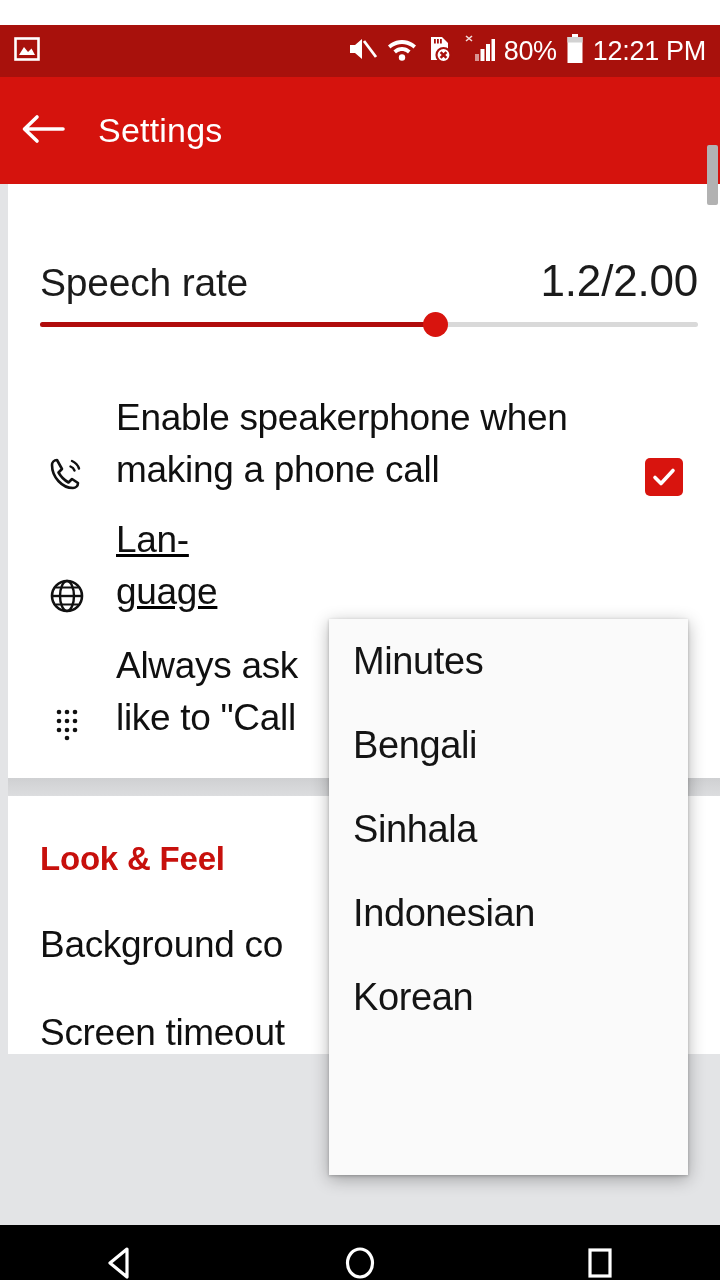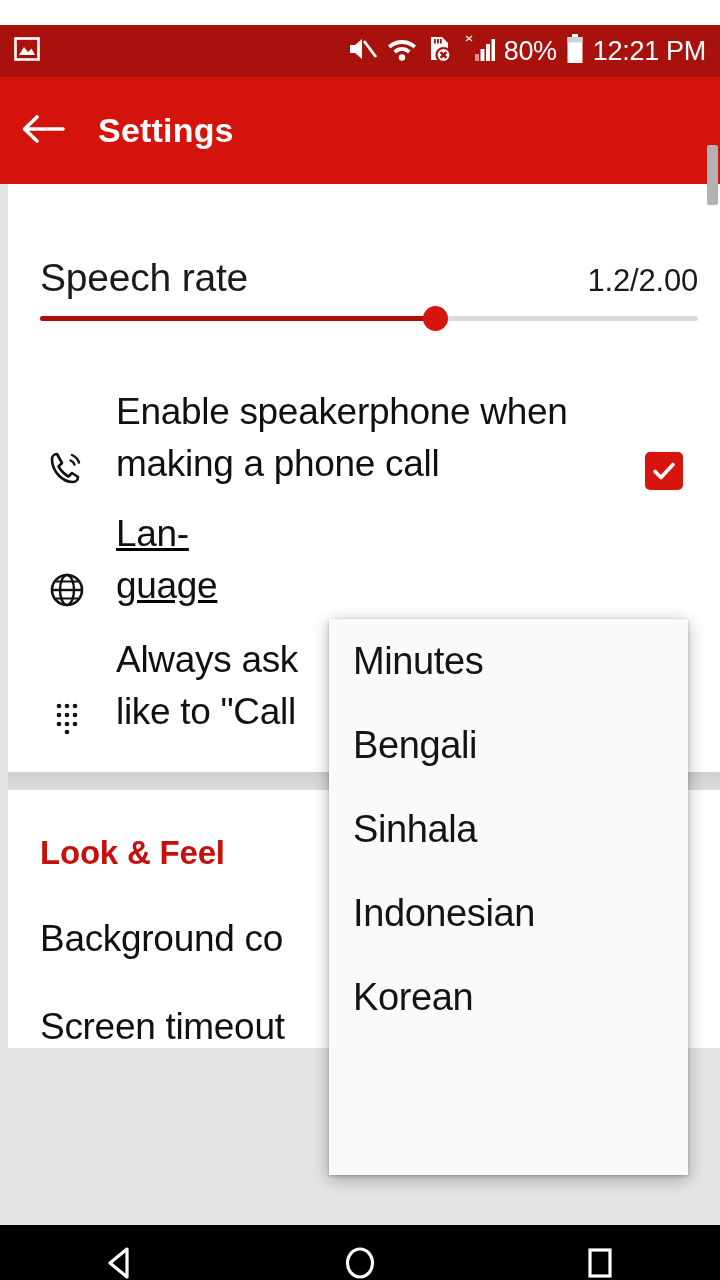--- a/index.html
+++ b/index.html
@@ -21,39 +21,39 @@
   .sicon{ display:block; }
   .sb-text{ color:#fff; font-size:27px; letter-spacing:-0.3px; line-height:1; white-space:nowrap; }
 
   
   #app-bar{
     position:absolute; left:0; top:52px; width:720px; height:107px;
     background:#d5130d; display:flex; align-items:center;
   }
   #back-button{ width:86px; height:107px; display:flex; align-items:center; justify-content:center; cursor:pointer; }
   #app-title{
-    color:#ffffff; font-size:34px; font-weight:bold; letter-spacing:0.2px;
+    color:#ffffff; font-size:34px; font-weight:normal; letter-spacing:0.2px;
     margin-left:12px;
   }
 
   
   #content{
     position:absolute; left:0; top:159px; width:720px; bottom:80px;
     background:#e3e4e6; overflow:hidden;padding-left:8px;
   }
   .card{ background:#ffffff; width:720px; }
   #card-main{ padding:0; }
 
   
   #speech-row{
     display:flex; align-items:baseline; justify-content:space-between;
     padding:72px 30px 0 32px;
   }
   #speech-label{ font-size:39px; color:#1b1b1b; letter-spacing:-0.2px; }
-  #speech-value{ font-size:31px; color:#1b1b1b; letter-spacing:-0.2px; }
+  #speech-value{ font-size:44px; color:#1b1b1b; letter-spacing:-0.2px; }
 
   #slider-wrap{ padding:34px 30px 0 32px; position:relative; height:58px; }
   #slider-track{
     position:absolute; left:32px; right:30px; top:16px; height:5px;
     background:#d9d9d9; border-radius:3px;
   }
   #slider-fill{
     position:absolute; left:32px; top:16px; height:5px; width:395px;
     background:#b00c0c; border-radius:3px;
   }

